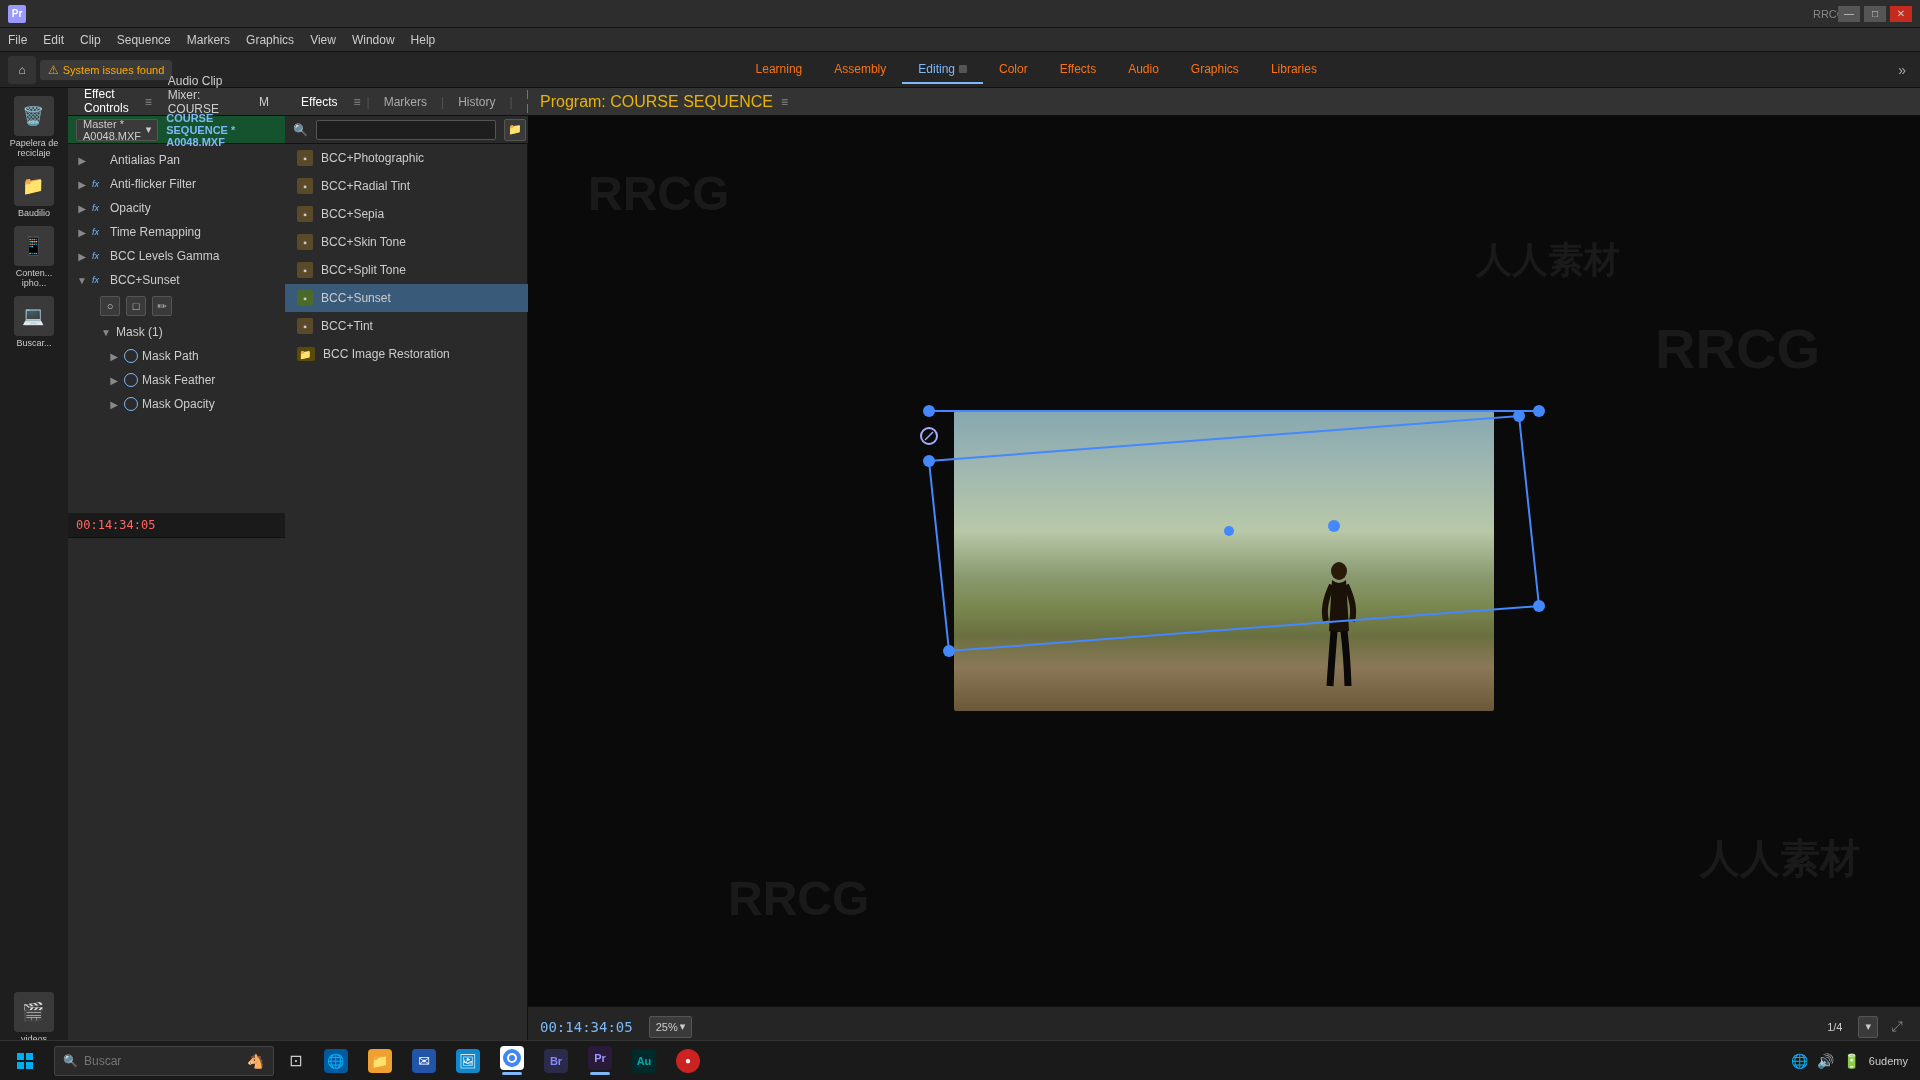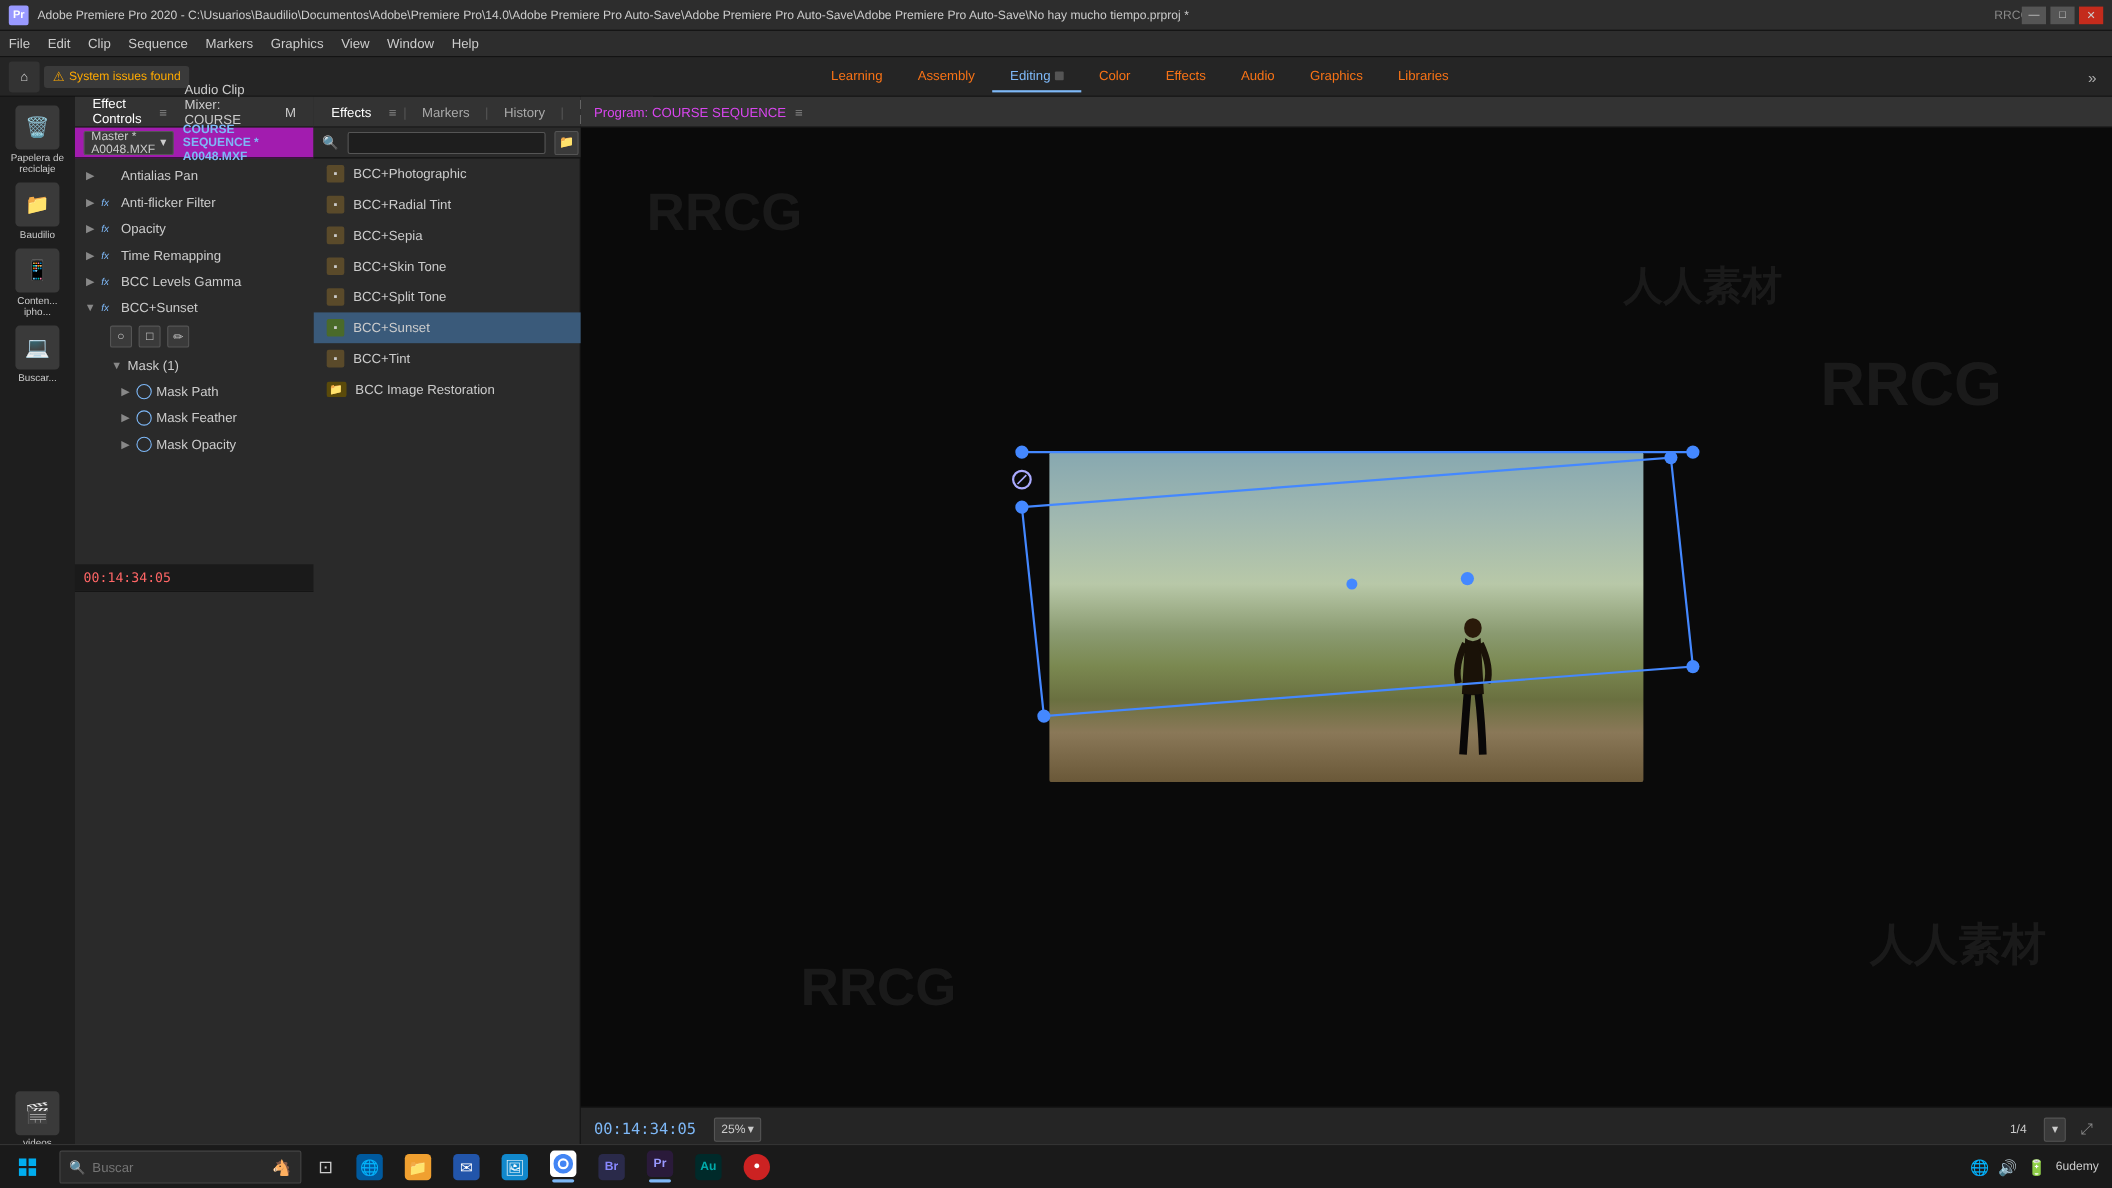--- a/index.html
+++ b/index.html
@@ -65,21 +65,21 @@
       height: 450px; border-bottom: 1px solid #111; display: flex; flex-direction: column;
     }
     .panel-header {
       height: 28px; background: #333; display: flex; align-items: center; padding: 0 8px; gap: 8px; border-bottom: 1px solid #111;
     }
     .panel-tab { font-size: 12px; color: #ccc; cursor: pointer; padding: 4px 8px; }
     .panel-tab.active { color: #fff; border-bottom: 2px solid #7eb8f7; }
     .panel-menu-icon { color: #888; font-size: 12px; cursor: pointer; }
 
     .effect-clip-selector {
-      height: 28px; background: #a21caf; display: flex; align-items: center; padding: 0 8px; gap: 8px; border-bottom: 1px solid #111;
+      height: 28px; background: #14532d; display: flex; align-items: center; padding: 0 8px; gap: 8px; border-bottom: 1px solid #111;
     }
     .clip-dropdown { background: #3a3a3a; border: 1px solid #555; color: #ccc; padding: 2px 6px; font-size: 11px; height: 22px; display: flex; align-items: center; gap: 4px; cursor: pointer; border-radius: 2px; }
     .clip-name-highlight { color: #7eb8f7; font-size: 11px; font-weight: bold; }
 
     .effect-list { flex: 1; overflow-y: auto; padding: 4px 0; }
     .effect-row { display: flex; align-items: center; padding: 3px 8px; gap: 4px; height: 24px; }
     .expand-arrow { width: 12px; height: 12px; color: #888; font-size: 10px; cursor: pointer; display: flex; align-items: center; justify-content: center; }
     .fx-badge { font-size: 9px; color: #7eb8f7; font-style: italic; min-width: 14px; }
     .effect-name { font-size: 12px; color: #ccc; flex: 1; }
     .mask-shapes { display: flex; gap: 6px; padding: 4px 8px 4px 32px; }
@@ -110,21 +110,21 @@
     .effect-item.selected { background: #3a5a7a; }
     .effect-folder-icon { width: 16px; height: 16px; background: #5a4a2a; border-radius: 2px; display: flex; align-items: center; justify-content: center; font-size: 10px; }
     .effect-item-name { font-size: 12px; color: #ccc; flex: 1; }
     .effect-star { width: 14px; height: 14px; color: #666; font-size: 11px; }
 
     
     #program-monitor {
       flex: 1; background: #1a1a1a; display: flex; flex-direction: column;
     }
     .monitor-header { height: 28px; background: #333; display: flex; align-items: center; padding: 0 12px; gap: 8px; border-bottom: 1px solid #111; }
-    .monitor-title { font-size: 12px; color: #d946ef; }
+    .monitor-title { font-size: 16px; color: #eab308; }
     .monitor-menu { color: #888; cursor: pointer; }
 
     .monitor-canvas { flex: 1; background: #0a0a0a; position: relative; display: flex; align-items: center; justify-content: center; overflow: hidden; }
     
     
     .video-frame {
       width: 540px; height: 300px;
       background: linear-gradient(180deg, #87a8b0 0%, #a0b8b0 20%, #b8c8a8 40%, #8a9a70 55%, #7a8850 65%, #6a7040 75%, #8a7858 85%, #6a5838 100%);
       position: relative;
       border-radius: 2px;
@@ -169,21 +169,20 @@
     
     ::-webkit-scrollbar { width: 6px; }
     ::-webkit-scrollbar-track { background: #1e1e1e; }
     ::-webkit-scrollbar-thumb { background: #555; }
   </style>
 </head>
 <body>
 
 <div id="title-bar">
   <div class="app-icon">Pr</div>
-  <span class="title-text">Adobe Premiere Pro 2020 - C:\Usuarios\Baudilio\Documentos\Adobe\Premiere Pro\14.0\Adobe Premiere Pro Auto-Save\Adobe Premiere Pro Auto-Save\Adobe Premiere Pro Auto-Save\No hay mucho tiempo.prproj *</span>
   <span id="rrcg-watermark-top">RRCG.cn</span>
   <div class="window-controls">
     <button class="win-btn">—</button>
     <button class="win-btn">□</button>
     <button class="win-btn" style="background:#c42b1c;">✕</button>
   </div>
 </div>
 
 <div id="menu-bar">
   <span>File</span>

